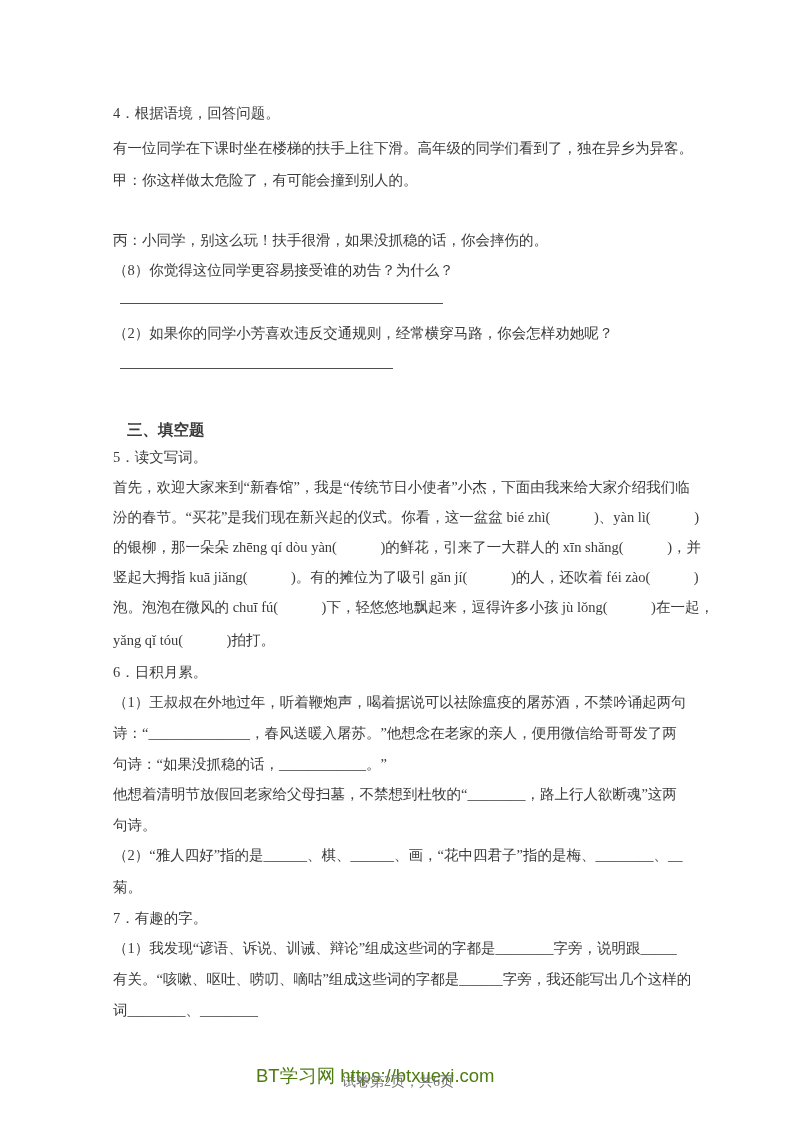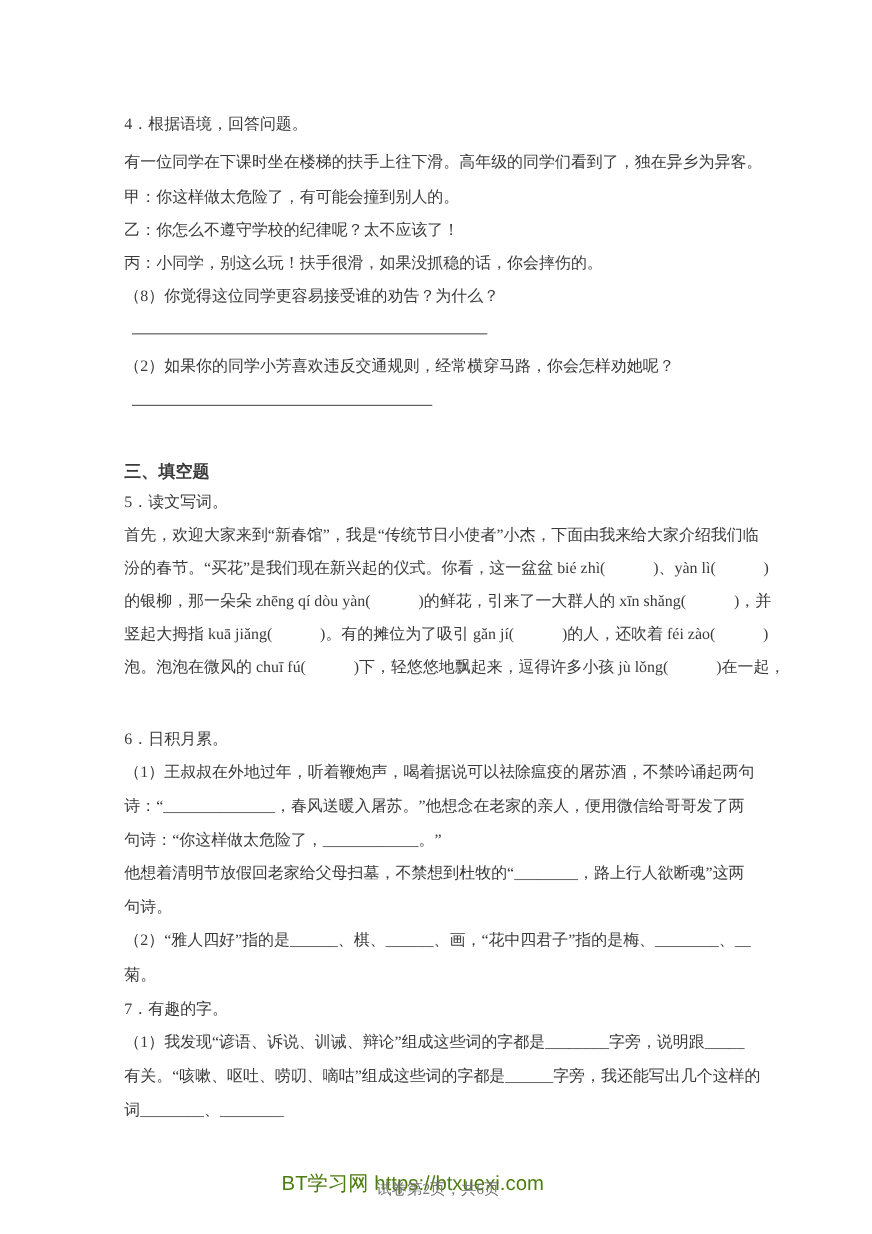--- a/index.html
+++ b/index.html
@@ -13,21 +13,21 @@
     text-align:center;
   }
   .ln{
     position:absolute;
     left:113px;
     height:30px;line-height:30px;
     font-size:14.5px;
     white-space:nowrap;
     letter-spacing:0;
   }
-  .bold{font-weight:bold;font-size:15.5px;}
+  .bold{font-weight:bold;font-size:15.5px;margin-left:14px;}
   .answer-line{
     position:absolute;
     left:120px;
     border-bottom:1.2px solid #4f4f4f;
     height:0;
   }
   .footer-watermark{
     position:absolute;
     left:256px;top:1063px;
     font-family:Liberation Sans, sans-serif;
@@ -44,40 +44,40 @@
   }
 </style>
 </head>
 <body>
 
 <div class="page">
 
   <div class="ln" style="top:98px">4．根据语境，回答问题。</div>
   <div class="ln" style="top:133px">有一位同学在下课时坐在楼梯的扶手上往下滑。高年级的同学们看到了，独在异乡为异客。</div>
   <div class="ln" style="top:165px">甲：你这样做太危险了，有可能会撞到别人的。</div>
-  <div class="ln" style="top:195px">乙：你怎么不遵守学校的纪律呢？太不应该了！</div>
   <div class="ln" style="top:225px">丙：小同学，别这么玩！扶手很滑，如果没抓稳的话，你会摔伤的。</div>
   <div class="ln" style="top:255px">（8）你觉得这位同学更容易接受谁的劝告？为什么？</div>
   <div class="answer-line" style="top:303px;width:323px"></div>
   <div class="ln" style="top:318px">（2）如果你的同学小芳喜欢违反交通规则，经常横穿马路，你会怎样劝她呢？</div>
   <div class="answer-line" style="top:368px;width:273px"></div>
 
   <div class="ln bold" style="top:415px">三、填空题</div>
 
   <div class="ln" style="top:442px">5．读文写词。</div>
   <div class="ln" style="top:502px">汾的春节。“买花”是我们现在新兴起的仪式。你看，这一盆盆 bié zhì(　　　)、yàn lì(　　　)</div>
   <div class="ln" style="top:472px">首先，欢迎大家来到“新春馆”，我是“传统节日小使者”小杰，下面由我来给大家介绍我们临</div>
   <div class="ln" style="top:532px">的银柳，那一朵朵 zhēng qí dòu yàn(　　　)的鲜花，引来了一大群人的 xīn shǎng(　　　)，并</div>
   <div class="ln" style="top:562px">竖起大拇指 kuā jiǎng(　　　)。有的摊位为了吸引 gǎn jí(　　　)的人，还吹着 féi zào(　　　)</div>
   <div class="ln" style="top:592px">泡。泡泡在微风的 chuī fú(　　　)下，轻悠悠地飘起来，逗得许多小孩 jù lǒng(　　　)在一起，</div>
+  <div class="ln" style="top:625px">yǎng qǐ tóu(　　　)拍打。</div>
 
   <div class="ln" style="top:657px">6．日积月累。</div>
   <div class="ln" style="top:687px">（1）王叔叔在外地过年，听着鞭炮声，喝着据说可以祛除瘟疫的屠苏酒，不禁吟诵起两句</div>
   <div class="ln" style="top:718px">诗：“______________，春风送暖入屠苏。”他想念在老家的亲人，便用微信给哥哥发了两</div>
-  <div class="ln" style="top:749px">句诗：“你这样做太危险了，____________。”</div>
+  <div class="ln" style="top:749px">句诗：“如果没抓稳的话，____________。”</div>
   <div class="ln" style="top:779px">他想着清明节放假回老家给父母扫墓，不禁想到杜牧的“________，路上行人欲断魂”这两</div>
   <div class="ln" style="top:810px">句诗。</div>
   <div class="ln" style="top:840px">（2）“雅人四好”指的是______、棋、______、画，“花中四君子”指的是梅、________、__</div>
   <div class="ln" style="top:872px">菊。</div>
 
   <div class="ln" style="top:903px">7．有趣的字。</div>
   <div class="ln" style="top:933px">（1）我发现“谚语、诉说、训诫、辩论”组成这些词的字都是________字旁，说明跟_____</div>
   <div class="ln" style="top:964px">有关。“咳嗽、呕吐、唠叨、嘀咕”组成这些词的字都是______字旁，我还能写出几个这样的</div>
   <div class="ln" style="top:995px">词________、________</div>
 

